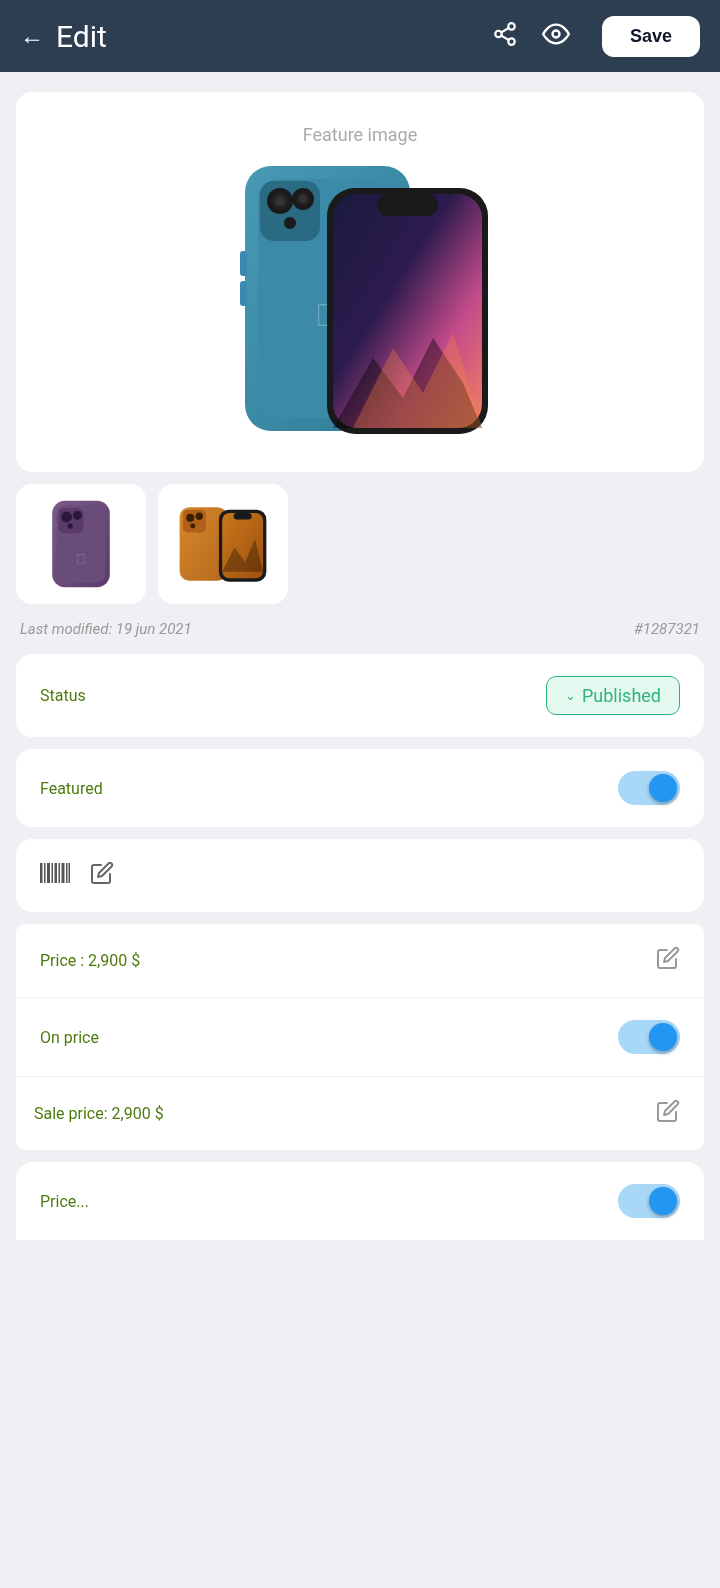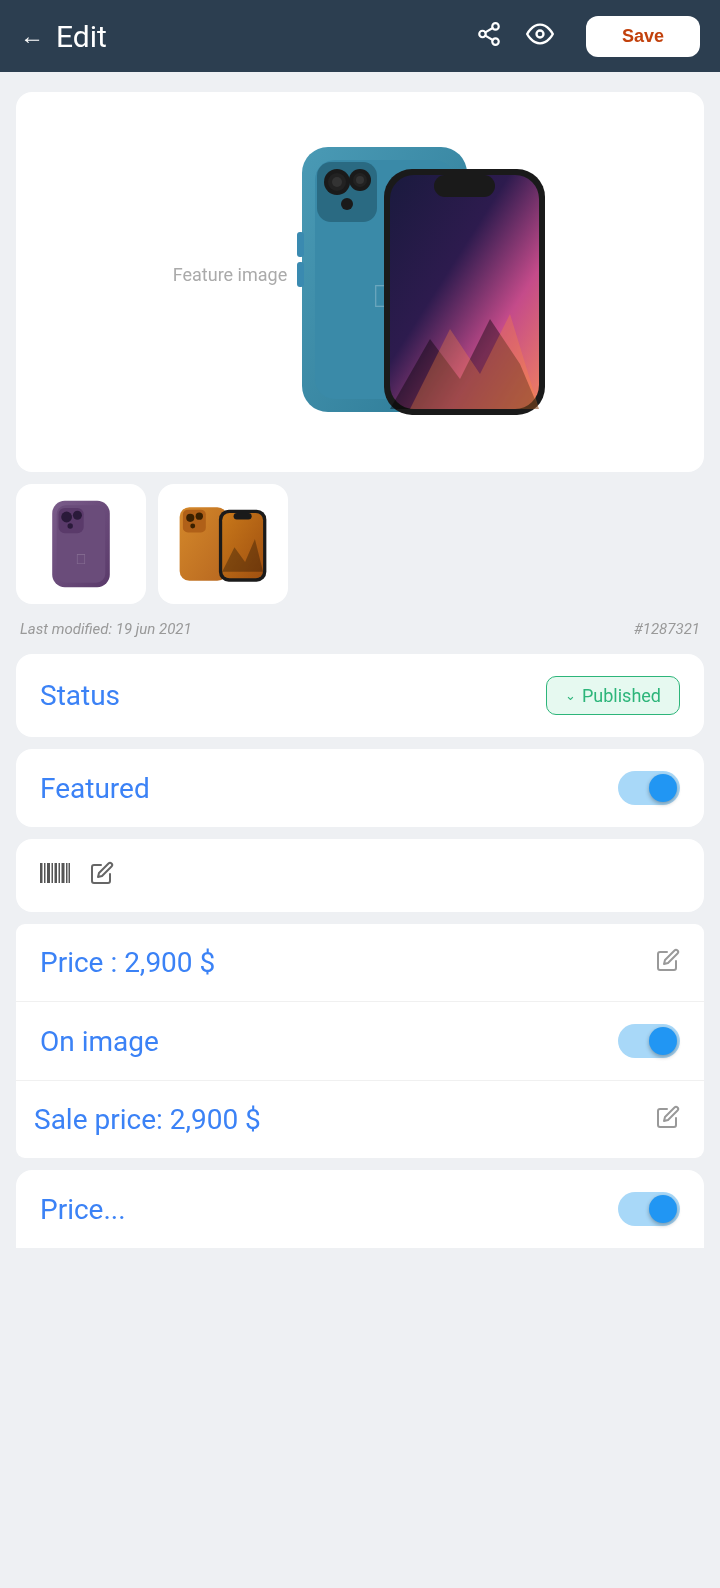--- a/index.html
+++ b/index.html
@@ -38,44 +38,44 @@
       gap: 24px;
       margin-right: 16px;
     }
     .header-icon {
       color: white;
       font-size: 22px;
       cursor: pointer;
     }
     .save-btn {
       background: white;
-      color: #c2410c;
+      color: #0f172a;
       border: none;
       border-radius: 12px;
-      padding: 10px 36px;
+      padding: 10px 28px;
       font-size: 18px;
       font-weight: 600;
       cursor: pointer;
     }
 
     
     .content {
       padding: 20px 16px;
       display: flex;
       flex-direction: column;
       gap: 12px;
     }
 
     
     .feature-image-card {
       background: white;
       border-radius: 16px;
       padding: 20px;
       display: flex;
-      flex-direction: row;
+      flex-direction: column;
       align-items: center;
       min-height: 380px;
       justify-content: center;
     }
     .feature-image-label {
       color: #aaa;
       font-size: 18px;
       margin-bottom: 16px;
     }
     .feature-phone-container {
@@ -116,22 +116,22 @@
     
     .info-card {
       background: white;
       border-radius: 16px;
       padding: 22px 24px;
       display: flex;
       align-items: center;
       justify-content: space-between;
     }
     .info-card-label {
-      color: #3b82f6;
-      font-size: 28px;
+      color: #4d7c0f;
+      font-size: 16px;
     }
 
     
     .status-badge {
       background: #e6f9f0;
       color: #2db57a;
       border: 1.5px solid #2db57a;
       border-radius: 10px;
       padding: 8px 18px;
       font-size: 18px;
@@ -424,21 +424,21 @@
       <span class="info-card-label">Price : 2,900 $</span>
       <span class="icon-btn">
         <svg width="24" height="24" viewBox="0 0 24 24" fill="none" stroke="#999" stroke-width="2" stroke-linecap="round" stroke-linejoin="round">
           <path d="M11 4H4a2 2 0 0 0-2 2v14a2 2 0 0 0 2 2h14a2 2 0 0 0 2-2v-7"></path>
           <path d="M18.5 2.5a2.121 2.121 0 0 1 3 3L12 15l-4 1 1-4 9.5-9.5z"></path>
         </svg>
       </span>
     </div>
 
     <div class="card-group-item">
-      <span class="info-card-label">On image</span>
+      <span class="info-card-label">On price</span>
       <div class="toggle-container">
         <div class="toggle-track"></div>
         <div class="toggle-thumb"></div>
       </div>
     </div>
 
     <div class="card-group-item">
       <span class="info-card-label">Sale price:  2,900 $</span>
       <span class="icon-btn">
         <svg width="24" height="24" viewBox="0 0 24 24" fill="none" stroke="#999" stroke-width="2" stroke-linecap="round" stroke-linejoin="round">

